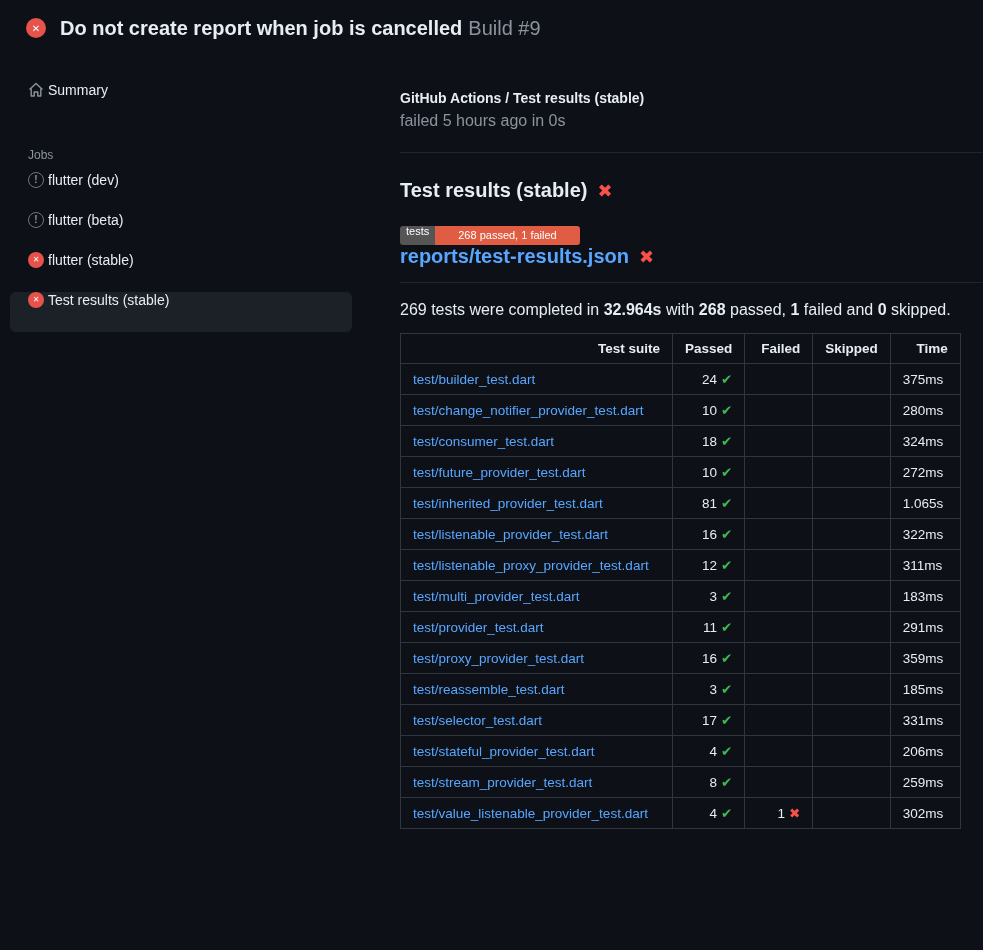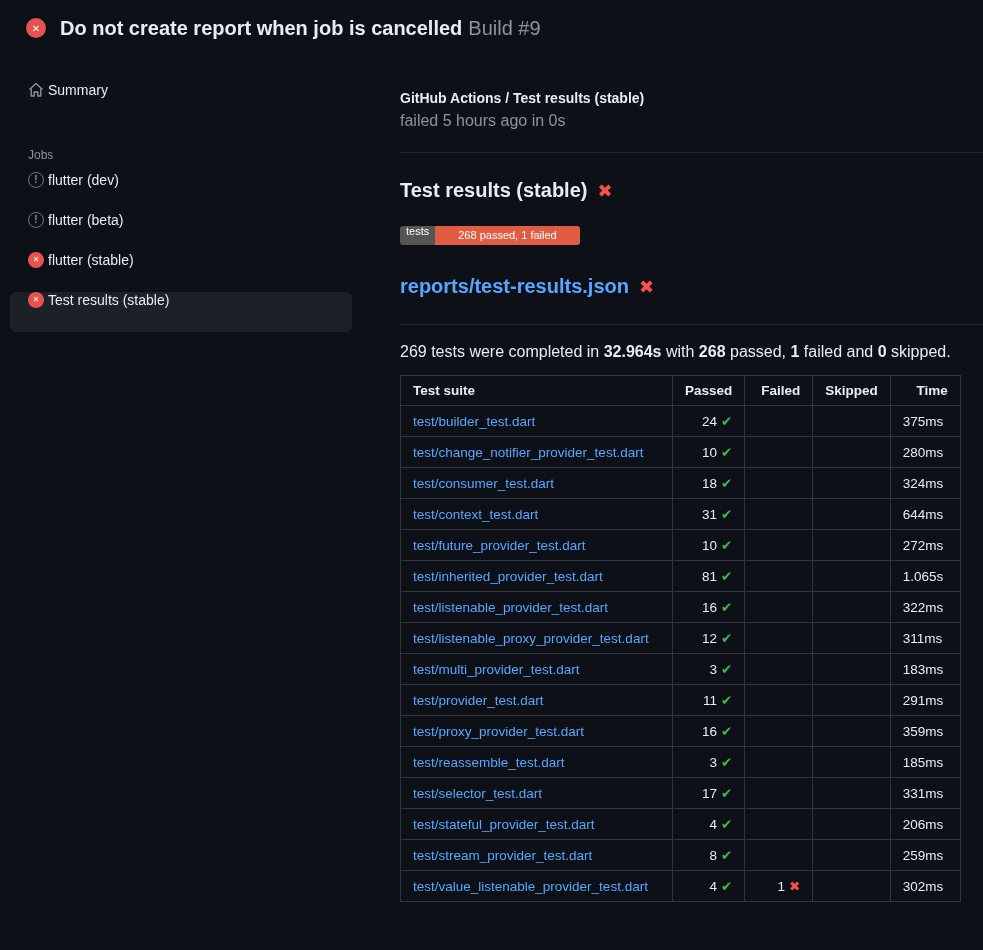--- a/index.html
+++ b/index.html
@@ -38,28 +38,28 @@
   .main{flex:1 1 auto;min-width:0;padding:34px 0 24px 0;}
   .breadcrumb{font-size:14px;font-weight:700;}
   .run-meta{margin-top:6px;font-size:16px;color:var(--muted);}
   .divider{border:none;border-top:1px solid var(--divider);margin-top:22px;}
   .section-title{margin-top:26px;font-size:20px;font-weight:700;display:flex;align-items:center;gap:10px;}
   .heading-cross{color:var(--red);font-weight:900;font-size:18px;line-height:1;}
   .badge{display:inline-flex;margin-top:24px;font-size:11px;line-height:1;
     border-radius:3px;overflow:hidden;}
   .badge-label{background:var(--badge-gray);color:#fff;padding:0 6px;}
   .badge-value{background:var(--badge-red);color:#fff;padding:4px 23px;}
-  .report-title{margin-top:30px;padding-bottom:26px;border-bottom:1px solid var(--divider);
+  .report-title{padding-bottom:14px;border-bottom:1px solid var(--divider);
     font-size:20px;font-weight:700;color:var(--link);display:flex;align-items:center;gap:10px;}
   .summary-line{margin-top:18px;font-size:16px;color:var(--text);}
   .summary-line strong{font-weight:700;}
   
   table.results{border-collapse:collapse;margin-top:14px;font-size:13.5px;table-layout:fixed;}
   .results th,.results td{border:1px solid var(--border);padding:7px 12px;overflow:hidden;white-space:nowrap;}
-  .results th{text-align:left;font-weight:700;color:var(--text);}
+  .results th{text-align:right;font-weight:700;color:var(--text);}
   .results th.num,.results td.num-cell{text-align:right;}
   .results th.time-h{text-align:right;}
   .suite-link{color:var(--link);text-decoration:none;}
   .glyph{margin-left:4px;font-weight:700;}
   .glyph.check{color:var(--green);}
   .glyph.cross{color:var(--red);}
   .time-cell{color:var(--text);text-align:left;}
 </style>
 </head>
 <body>
@@ -185,35 +185,20 @@
     <td class="num-cell">
       
     </td>
     <td class="num-cell">
       
     </td>
     <td class="time-cell">324ms</td>
   </tr>
           <tr>
     <td class="suite-cell">
-      <a class="suite-link" href="#">test/context_test.dart</a>
-    </td>
-    <td class="num-cell">
-      <span class="num">31</span><span class="glyph check">✔</span>
-    </td>
-    <td class="num-cell">
-      
-    </td>
-    <td class="num-cell">
-      
-    </td>
-    <td class="time-cell">644ms</td>
-  </tr>
-          <tr>
-    <td class="suite-cell">
       <a class="suite-link" href="#">test/future_provider_test.dart</a>
     </td>
     <td class="num-cell">
       <span class="num">10</span><span class="glyph check">✔</span>
     </td>
     <td class="num-cell">
       
     </td>
     <td class="num-cell">
       

